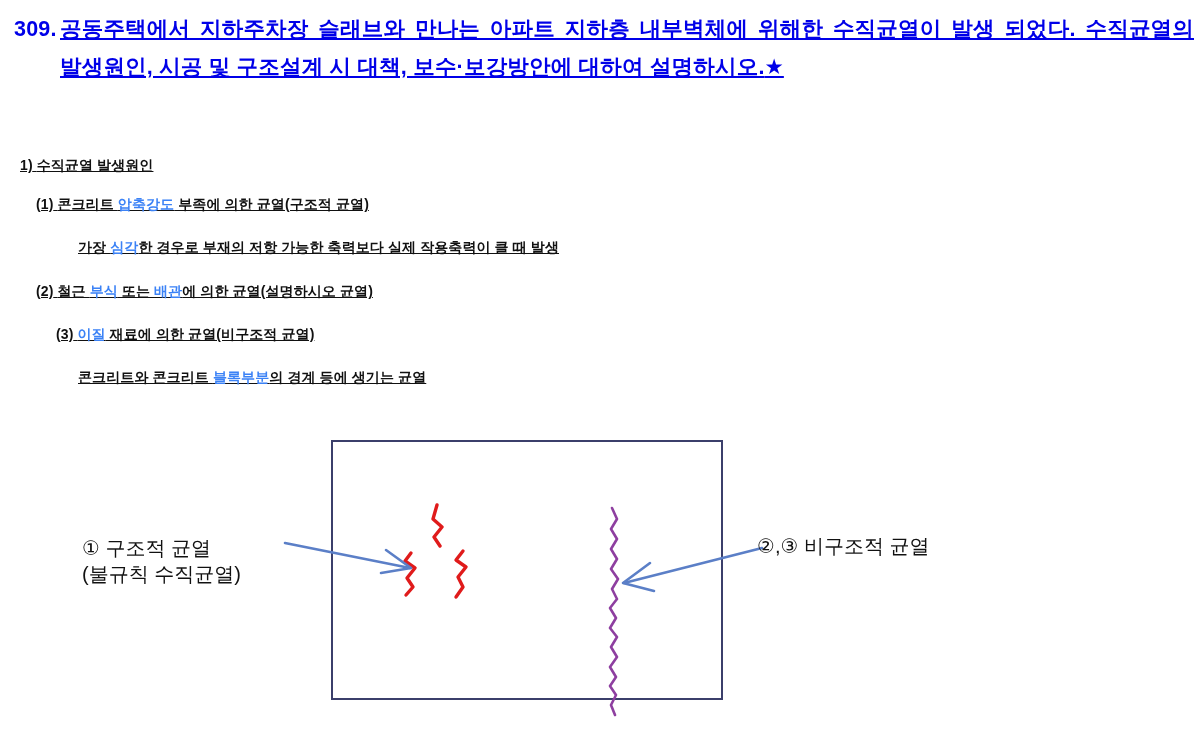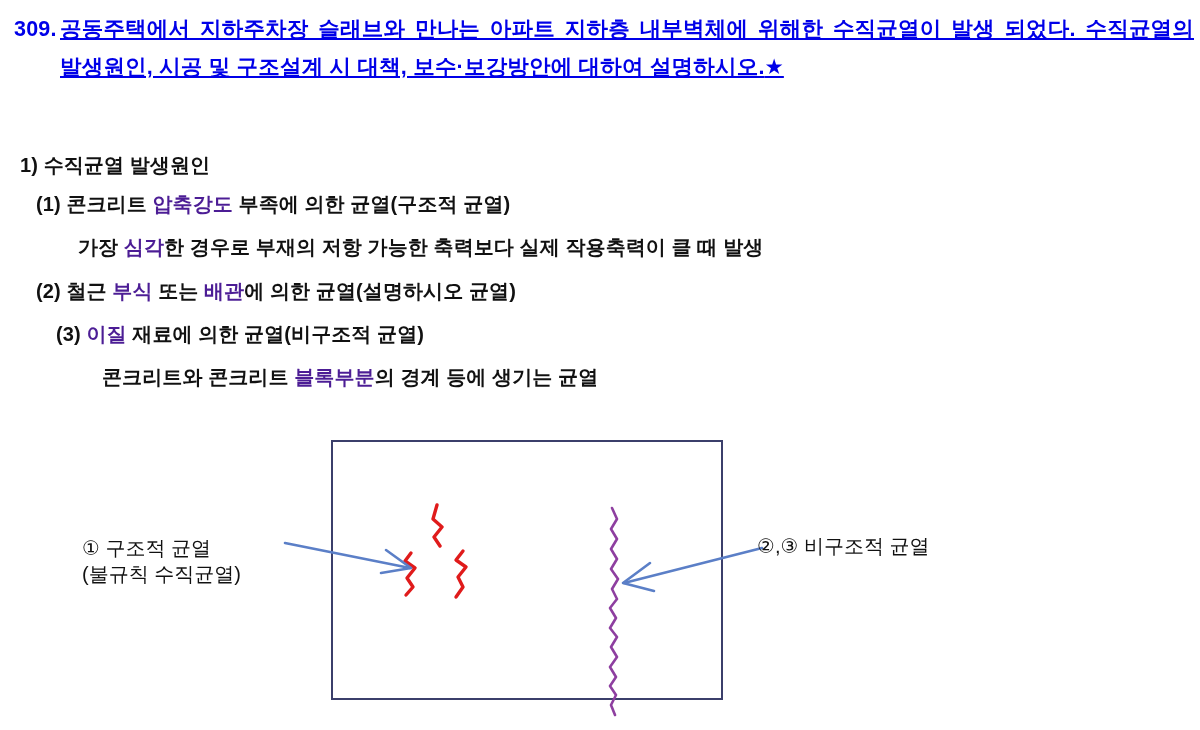--- a/index.html
+++ b/index.html
@@ -42,41 +42,42 @@
     text-decoration: underline;
   }
   #question-heading .star {
     font-weight: normal;
     letter-spacing: 0;
   }
 
   
   .line {
     position: absolute;
-    font-size: 20px;
+    font-size: 14px;
     line-height: 24px;
     white-space: nowrap;
     color: #111111;
     font-weight: bold;
     letter-spacing: 0.1px;
+    text-decoration: underline;
   }
   .line .marker {
     font-weight: bold;
   }
   .kw {
-    color: #4c1d95;
+    color: #3b82f6;
     font-weight: bold;
   }
 
   #line-1   { left: 20px;  top: 153px; }
   #line-1-1 { left: 36px;  top: 192px; }
   #line-1-1-d { left: 78px; top: 235px; }
   #line-1-2 { left: 36px;  top: 279px; }
   #line-1-3 { left: 36px;  top: 322px; margin-left: 20px; }
-  #line-1-3-d { left: 78px; top: 365px; margin-left: 24px; }
+  #line-1-3-d { left: 78px; top: 365px; }
 
   
   #diagram {
     position: absolute;
     left: 0;
     top: 415px;
     width: 1200px;
     height: 315px;
   }
   #wall-box {

